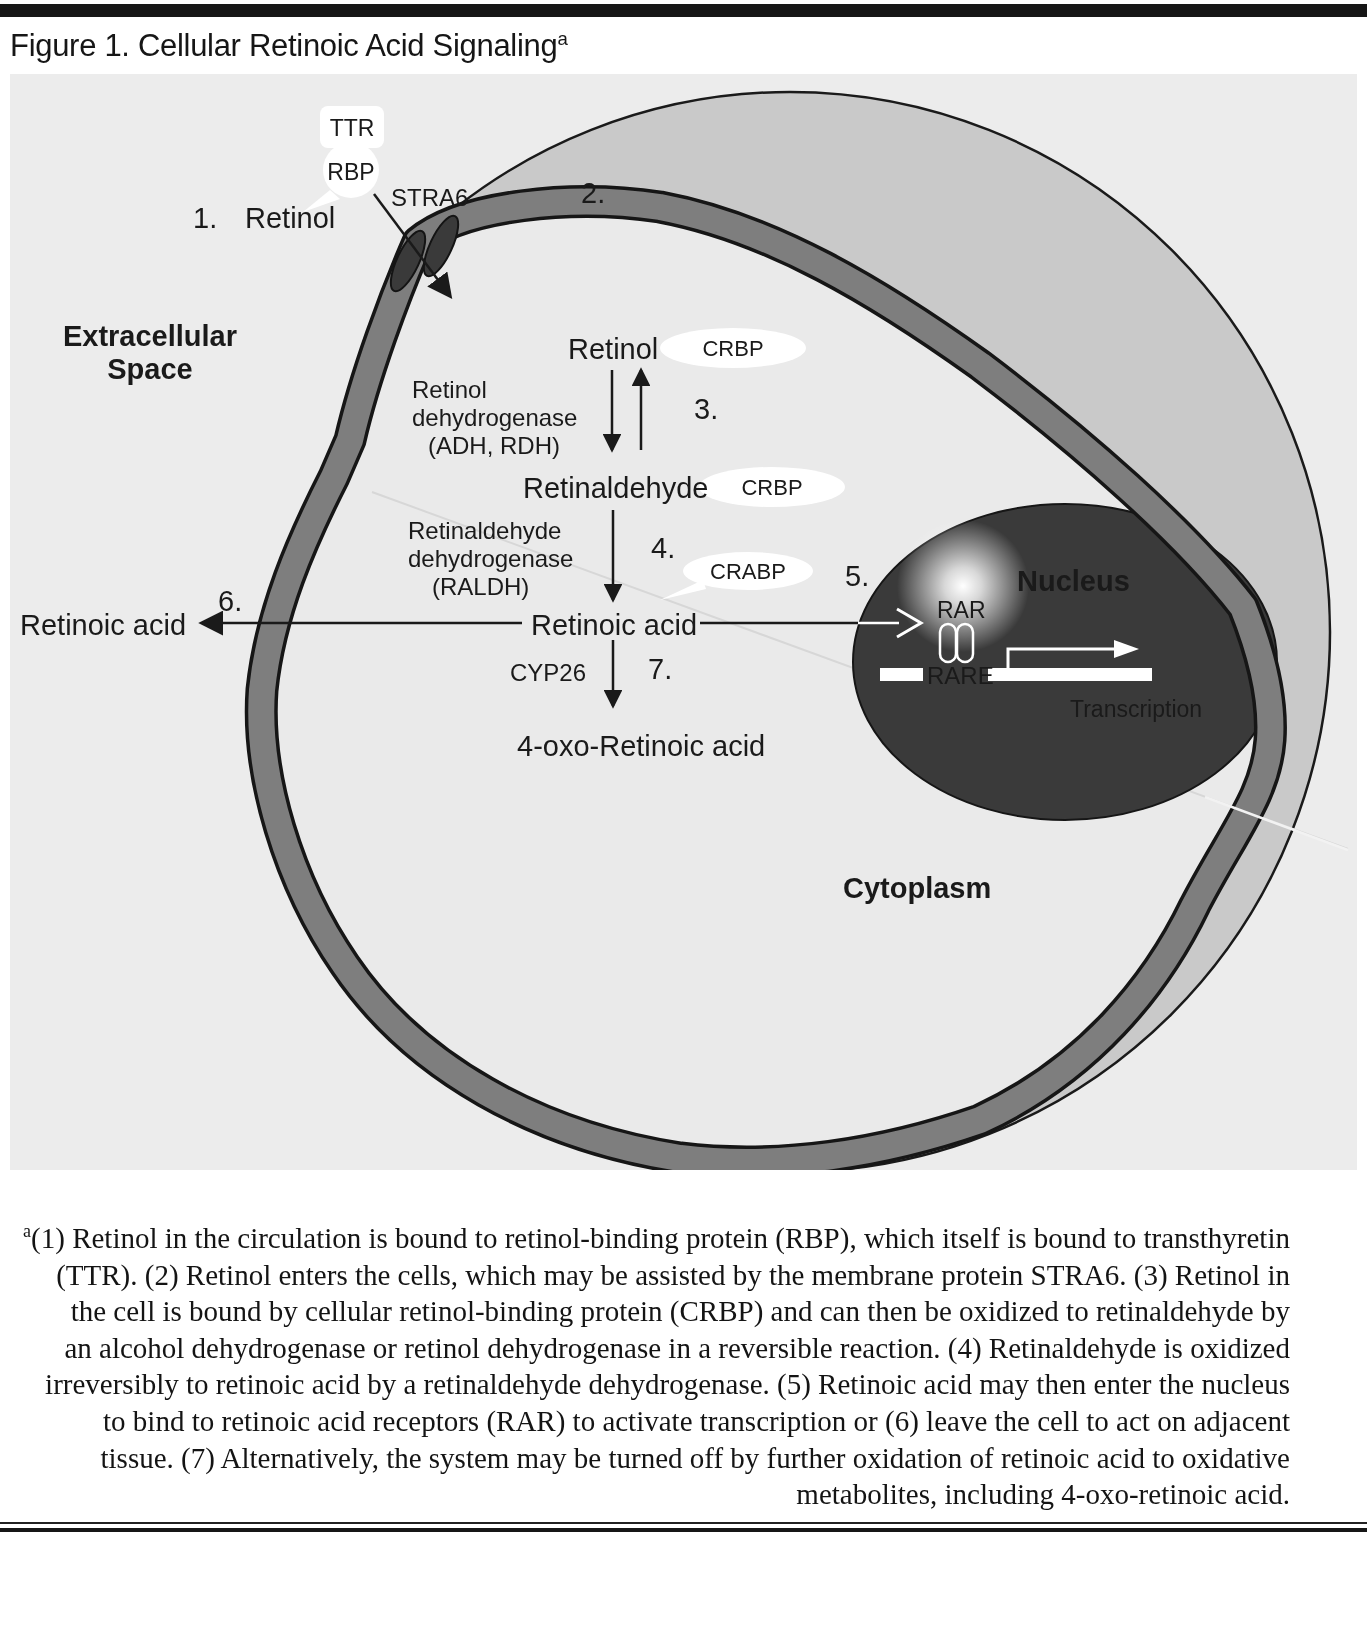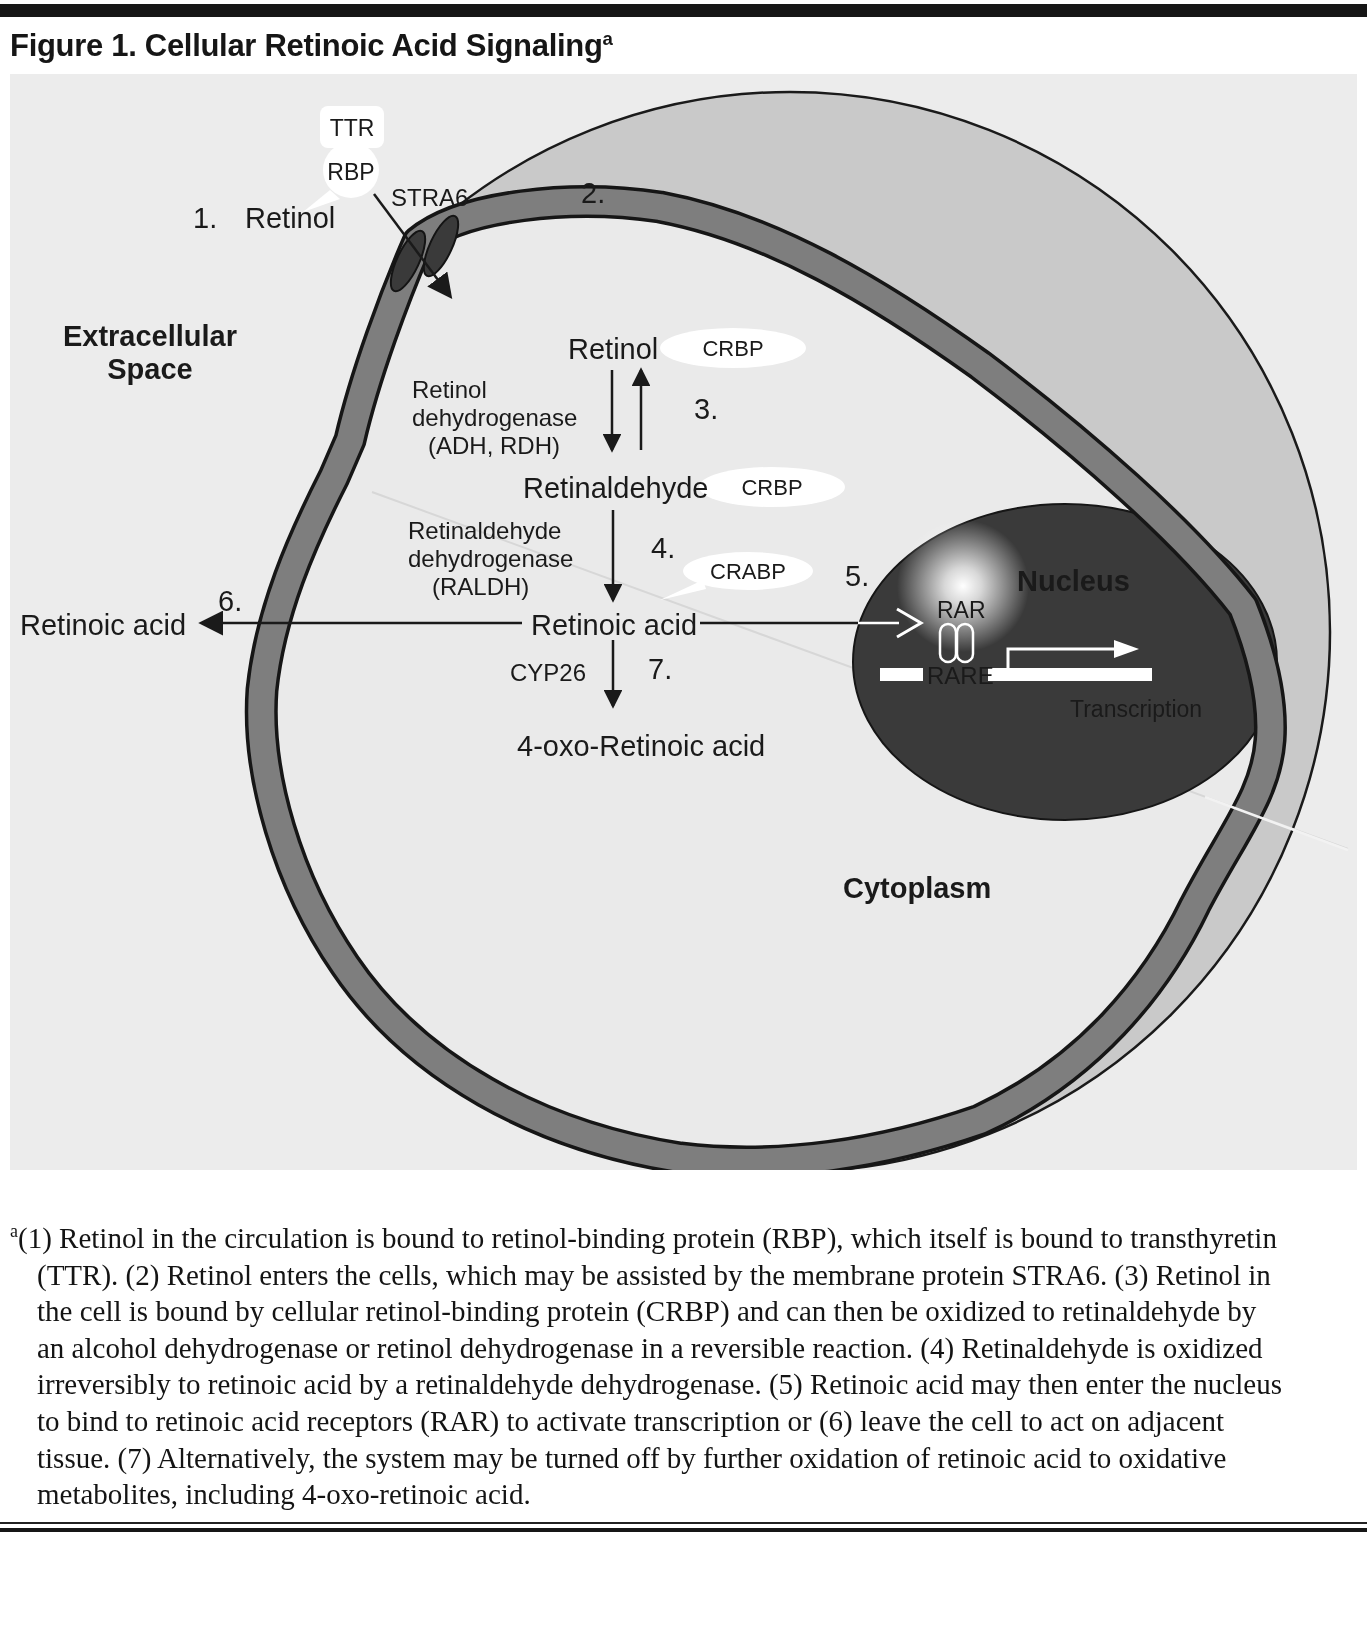--- a/index.html
+++ b/index.html
@@ -1,30 +1,30 @@
 <!DOCTYPE html>
 <html><head>
 <meta charset="utf-8">
 <style>
   html,body{margin:0;padding:0;background:#ffffff;}
   body{width:1367px;font-family:"Liberation Sans",sans-serif;color:#1a1a1a;}
   .topbar{height:13px;background:#161616;margin-top:4px;}
-  h1.fig-title{margin:11px 0 10px 10px;font-size:31px;font-weight:bold;
+  h1.fig-title{margin:11px 0 10px 10px;font-size:31px;font-weight:normal;
     font-family:"Liberation Sans",sans-serif;color:#161616;letter-spacing:-0.3px;}
   h1.fig-title sup{font-size:60%;}
   svg.diagram{display:block;margin-left:10px;}
   svg.diagram text{font-family:"Liberation Sans",sans-serif;fill:#1a1a1a;}
   .t29{font-size:29px;}
   .t24{font-size:24px;}
   .t23{font-size:23px;}
   .t22{font-size:22px;}
   .bold{font-weight:bold;}
   .white{fill:#ffffff;}
   .footnote{margin:50px 10px 0 10px;max-width:1280px;
-    font-family:"Liberation Serif",serif;font-size:29px;line-height:1.26;color:#141414;}
+    font-family:"Liberation Serif",serif;font-size:29px;line-height:1.26;color:#141414;text-align:right;}
   .footnote p{margin:0;padding-left:27px;text-indent:-27px;}
   .footnote sup{font-size:62%;}
   .bottom-rule{margin-top:9px;border-top:2px solid #222;border-bottom:4px solid #161616;height:4px;}
 </style>
 </head>
 <body>
 
 <div class="topbar"></div>
 
 <h1 class="fig-title"><span>Figure 1. Cellular Retinoic Acid Signaling</span><sup>a</sup></h1>

